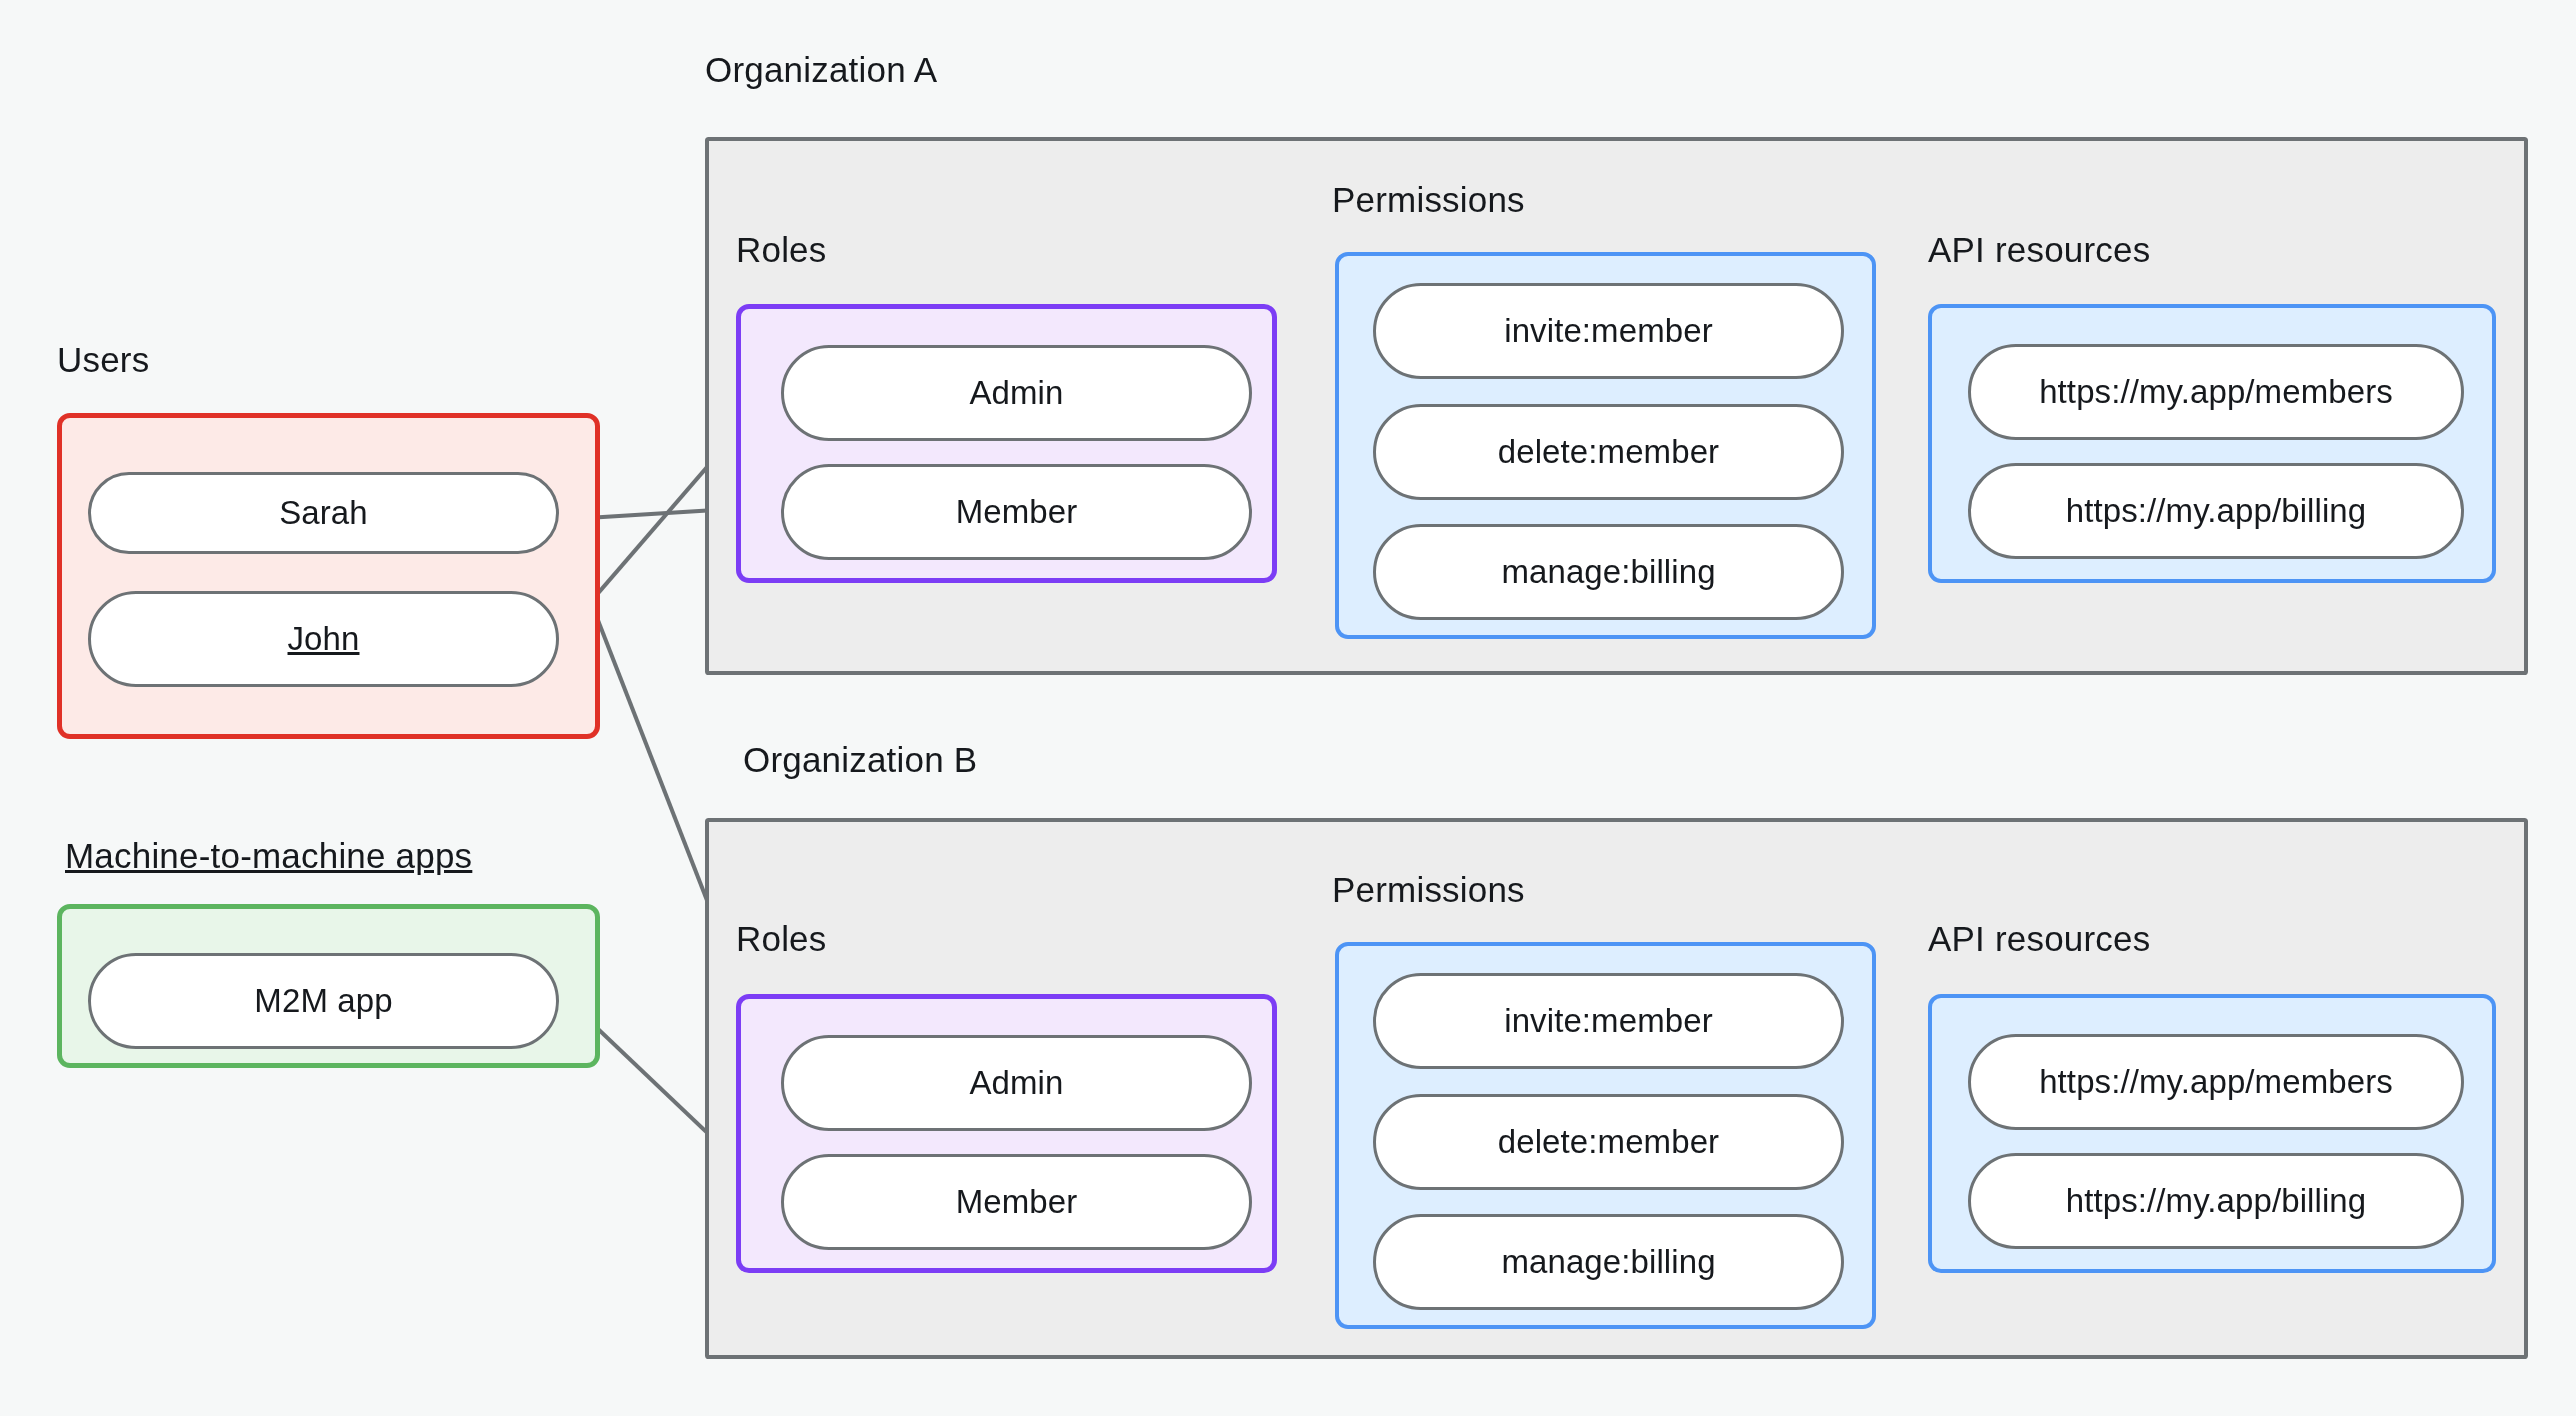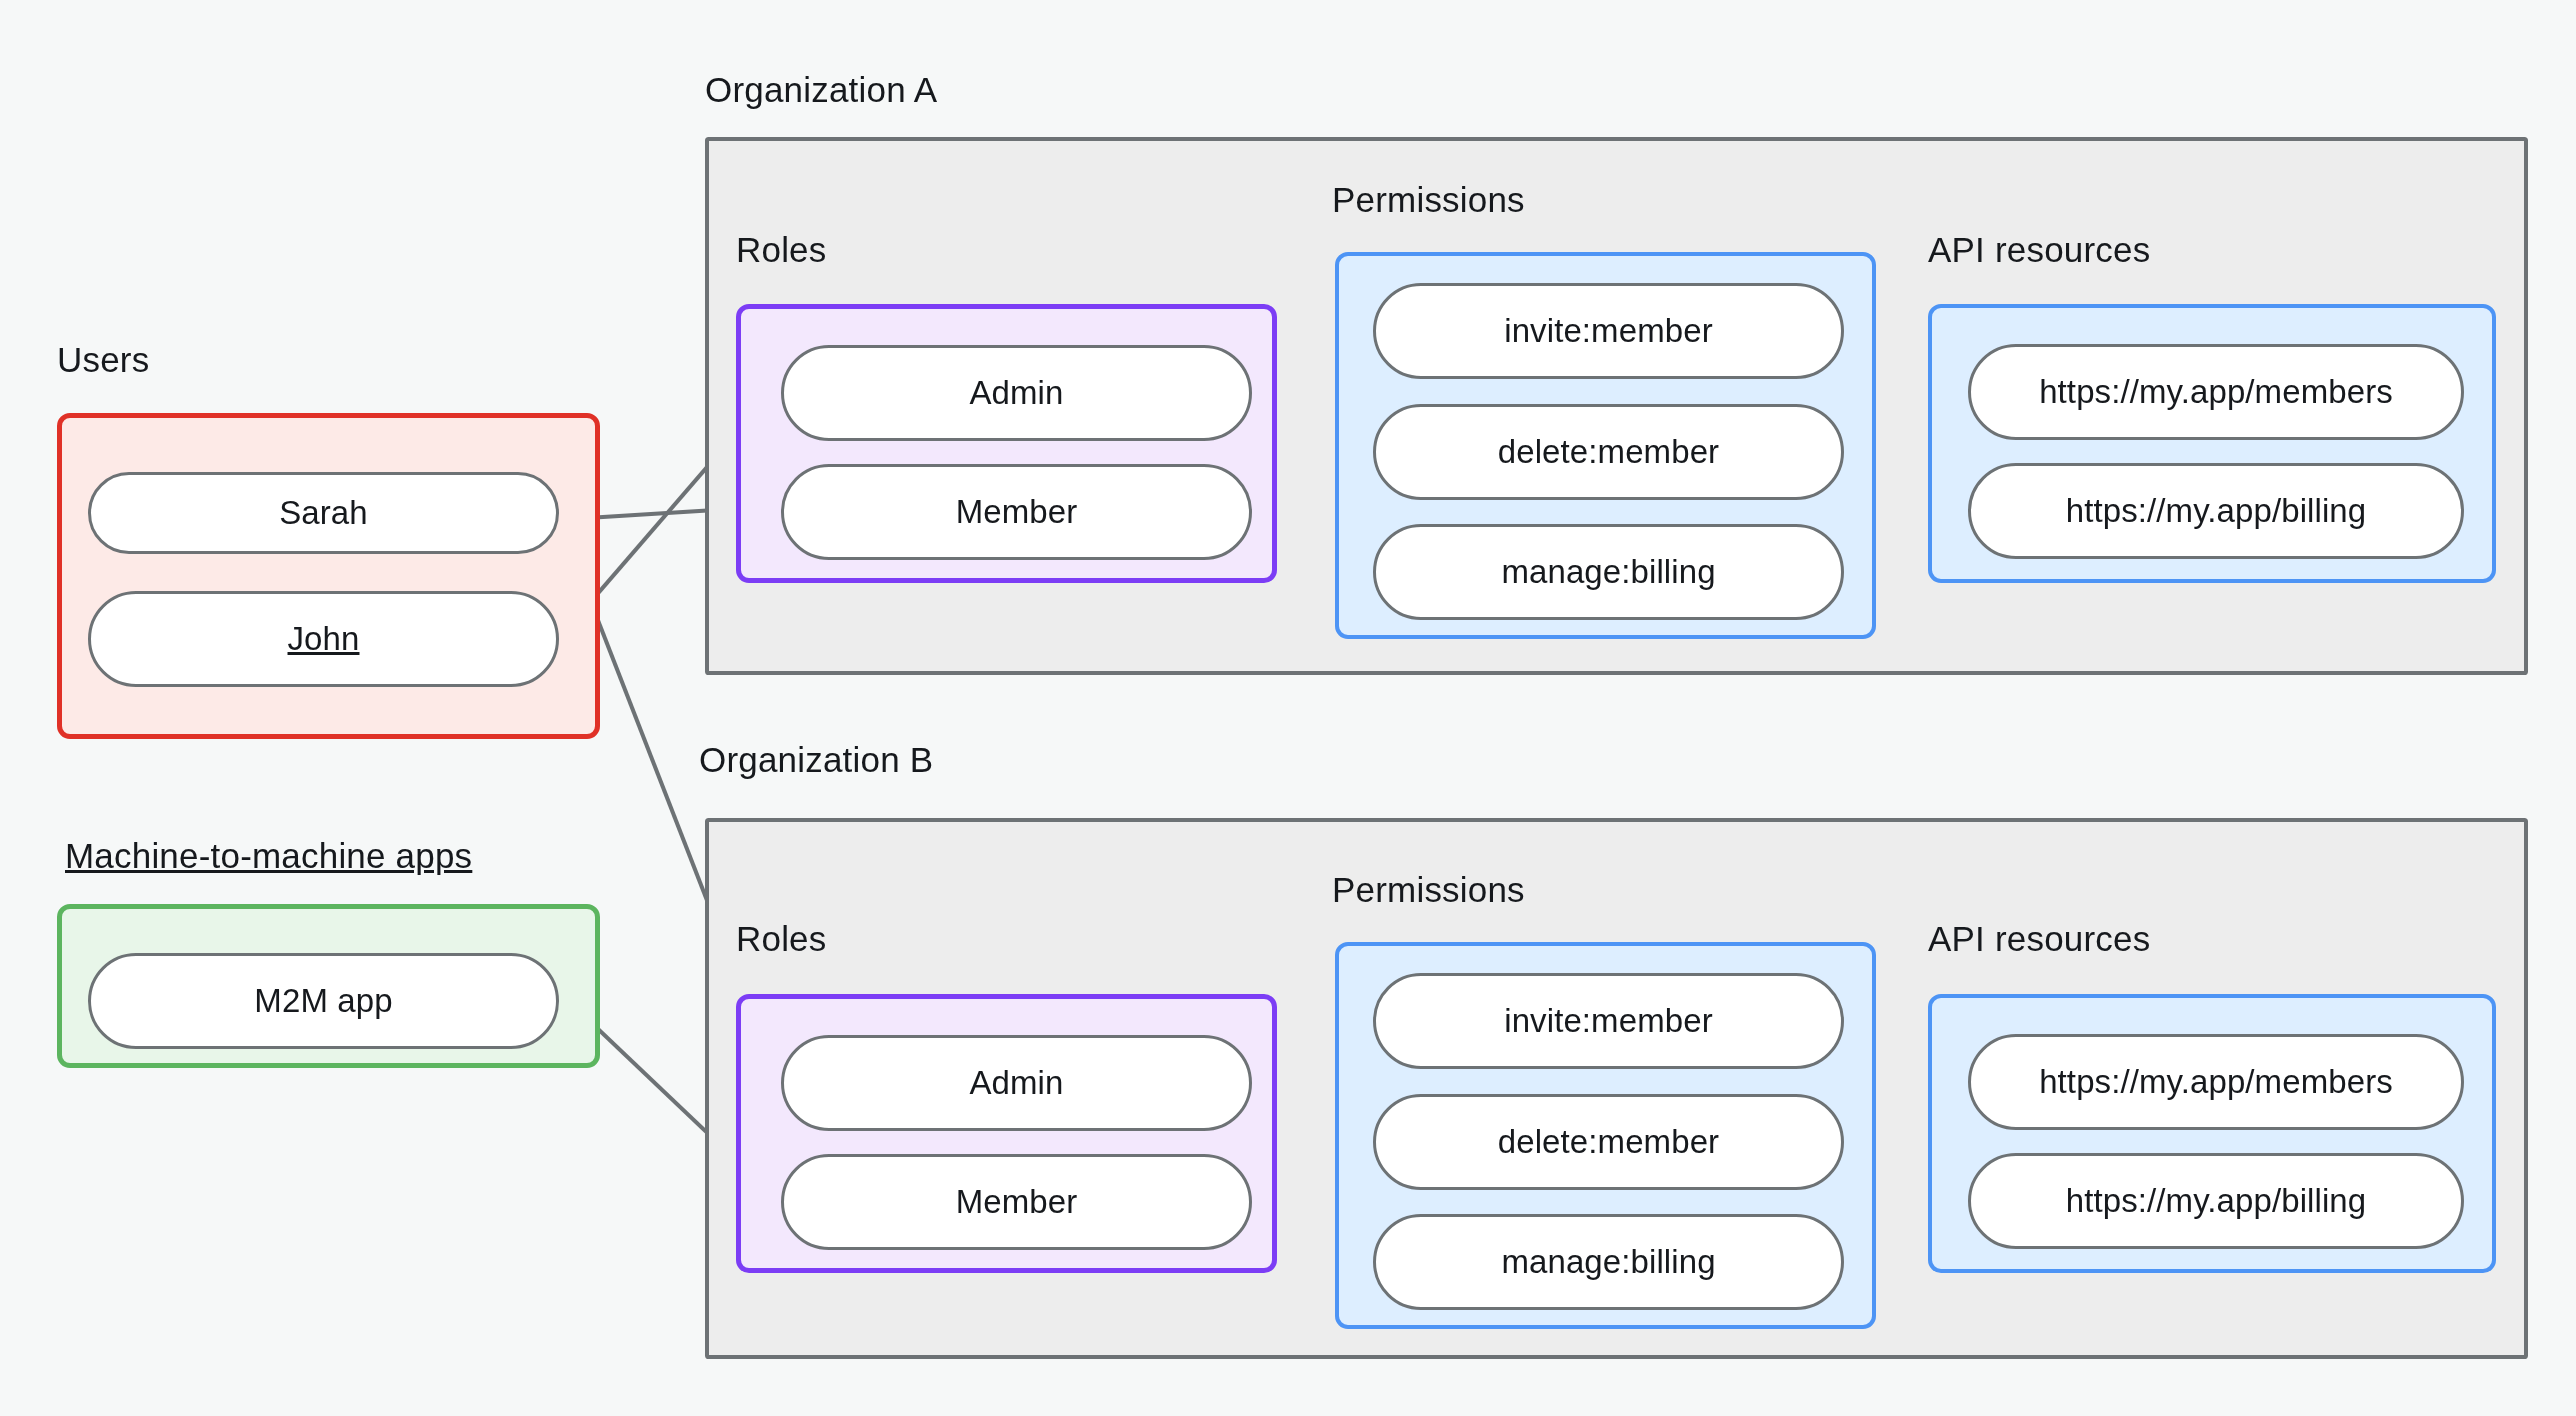--- a/index.html
+++ b/index.html
@@ -150,21 +150,21 @@
     </div>
   </div>
 
   <div class="group-label" style="left:65px; top:838px;text-decoration:underline;">Machine-to-machine apps</div>
   <div class="sub-box box-m2m" style="left:57px; top:904px; width:543px; height:164px;">
     <div class="pill" style="left:26px; top:29px; width:471px; height:96px;margin-top:15px;">
       <span>M2M app</span>
     </div>
   </div>
 
-  <div class="group-label" style="left:705px; top:72px;">Organization A</div>
+  <div class="group-label" style="left:705px; top:52px;">Organization A</div>
   <div class="org-box" style="left:705px; top:137px; width:1823px; height:538px;"></div>
 
   <div class="group-label" style="left:736px; top:232px;">Roles</div>
   <div class="sub-box box-roles" style="left:736px; top:304px; width:541px; height:279px;">
     <div class="pill" style="left:40px; top:36px; width:471px; height:96px;">
       <span>Admin</span>
     </div>
     <div class="pill" style="left:40px; top:155px; width:471px; height:96px;">
       <span>Member</span>
     </div>
@@ -186,21 +186,21 @@
   <div class="group-label" style="left:1928px; top:232px;">API resources</div>
   <div class="sub-box box-api" style="left:1928px; top:304px; width:568px; height:279px;">
     <div class="pill" style="left:36px; top:36px; width:496px; height:96px;">
       <span>https://my.app/members</span>
     </div>
     <div class="pill" style="left:36px; top:155px; width:496px; height:96px;">
       <span>https://my.app/billing</span>
     </div>
   </div>
 
-  <div class="group-label" style="left:699px; top:742px;text-align:center;">Organization B</div>
+  <div class="group-label" style="left:743px; top:742px;text-align:center;">Organization B</div>
   <div class="org-box" style="left:705px; top:818px; width:1823px; height:541px;"></div>
 
   <div class="group-label" style="left:736px; top:921px;">Roles</div>
   <div class="sub-box box-roles" style="left:736px; top:994px; width:541px; height:279px;">
     <div class="pill" style="left:40px; top:36px; width:471px; height:96px;">
       <span>Admin</span>
     </div>
     <div class="pill" style="left:40px; top:155px; width:471px; height:96px;">
       <span>Member</span>
     </div>

